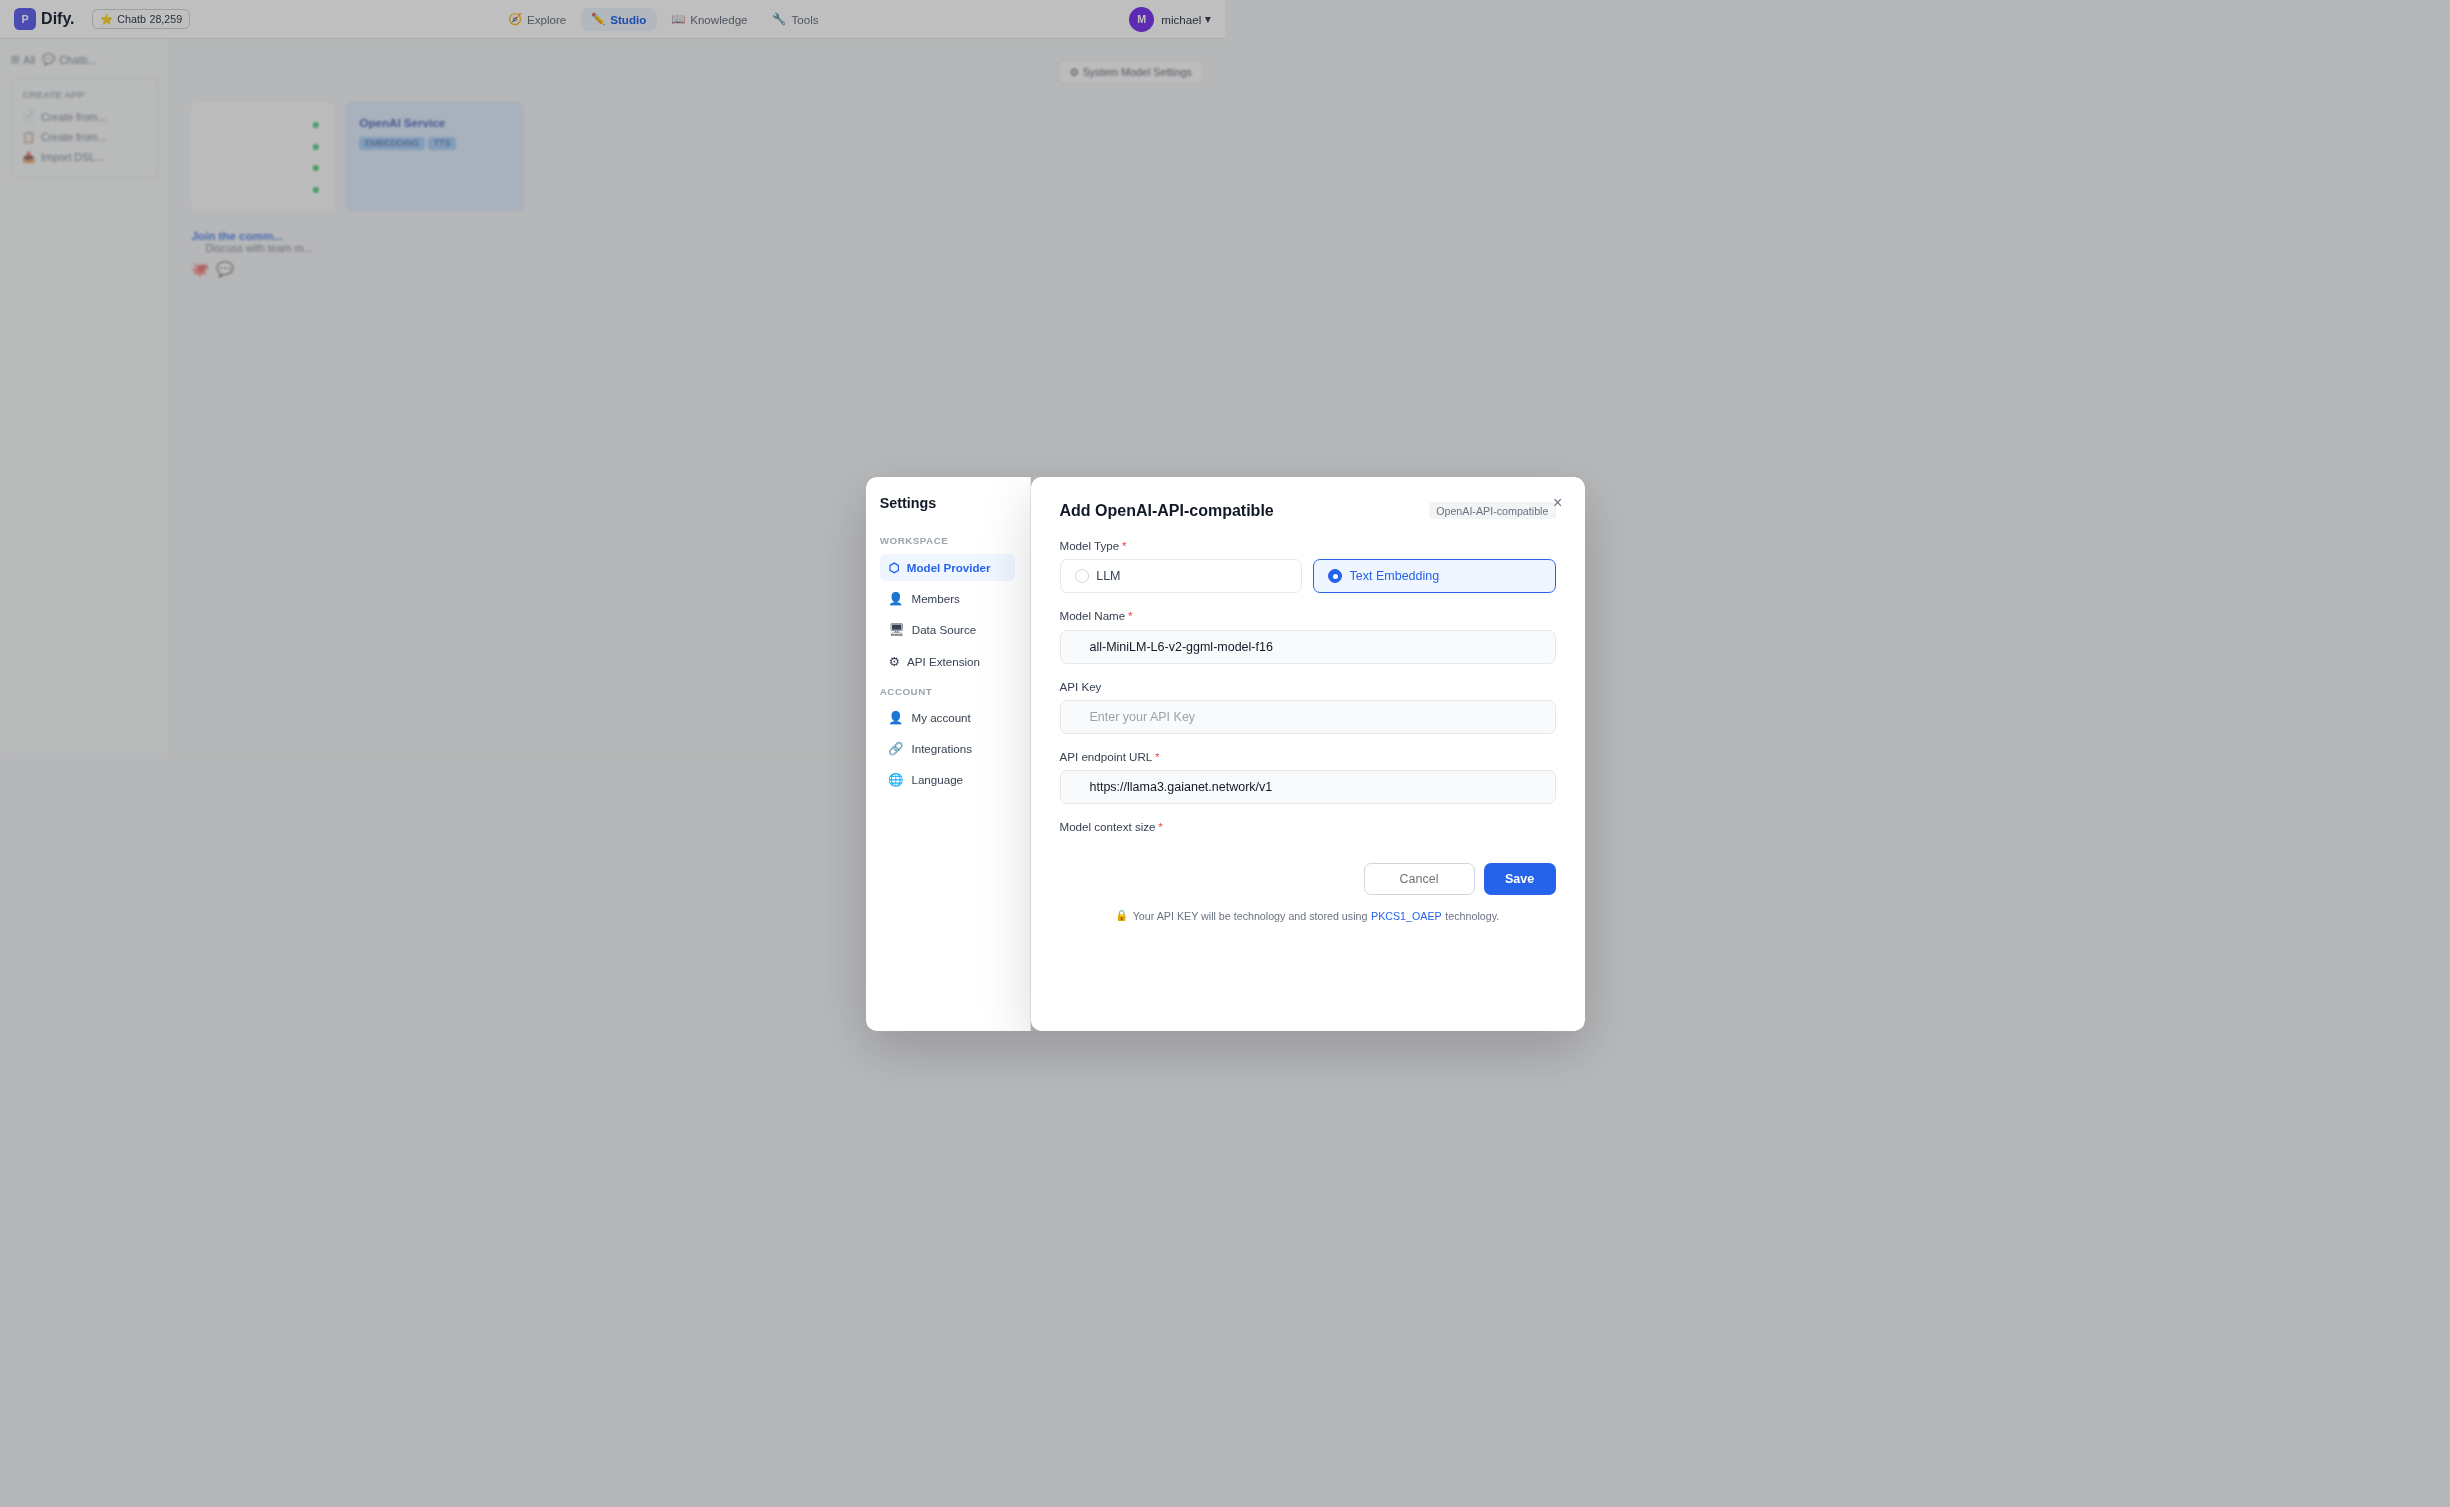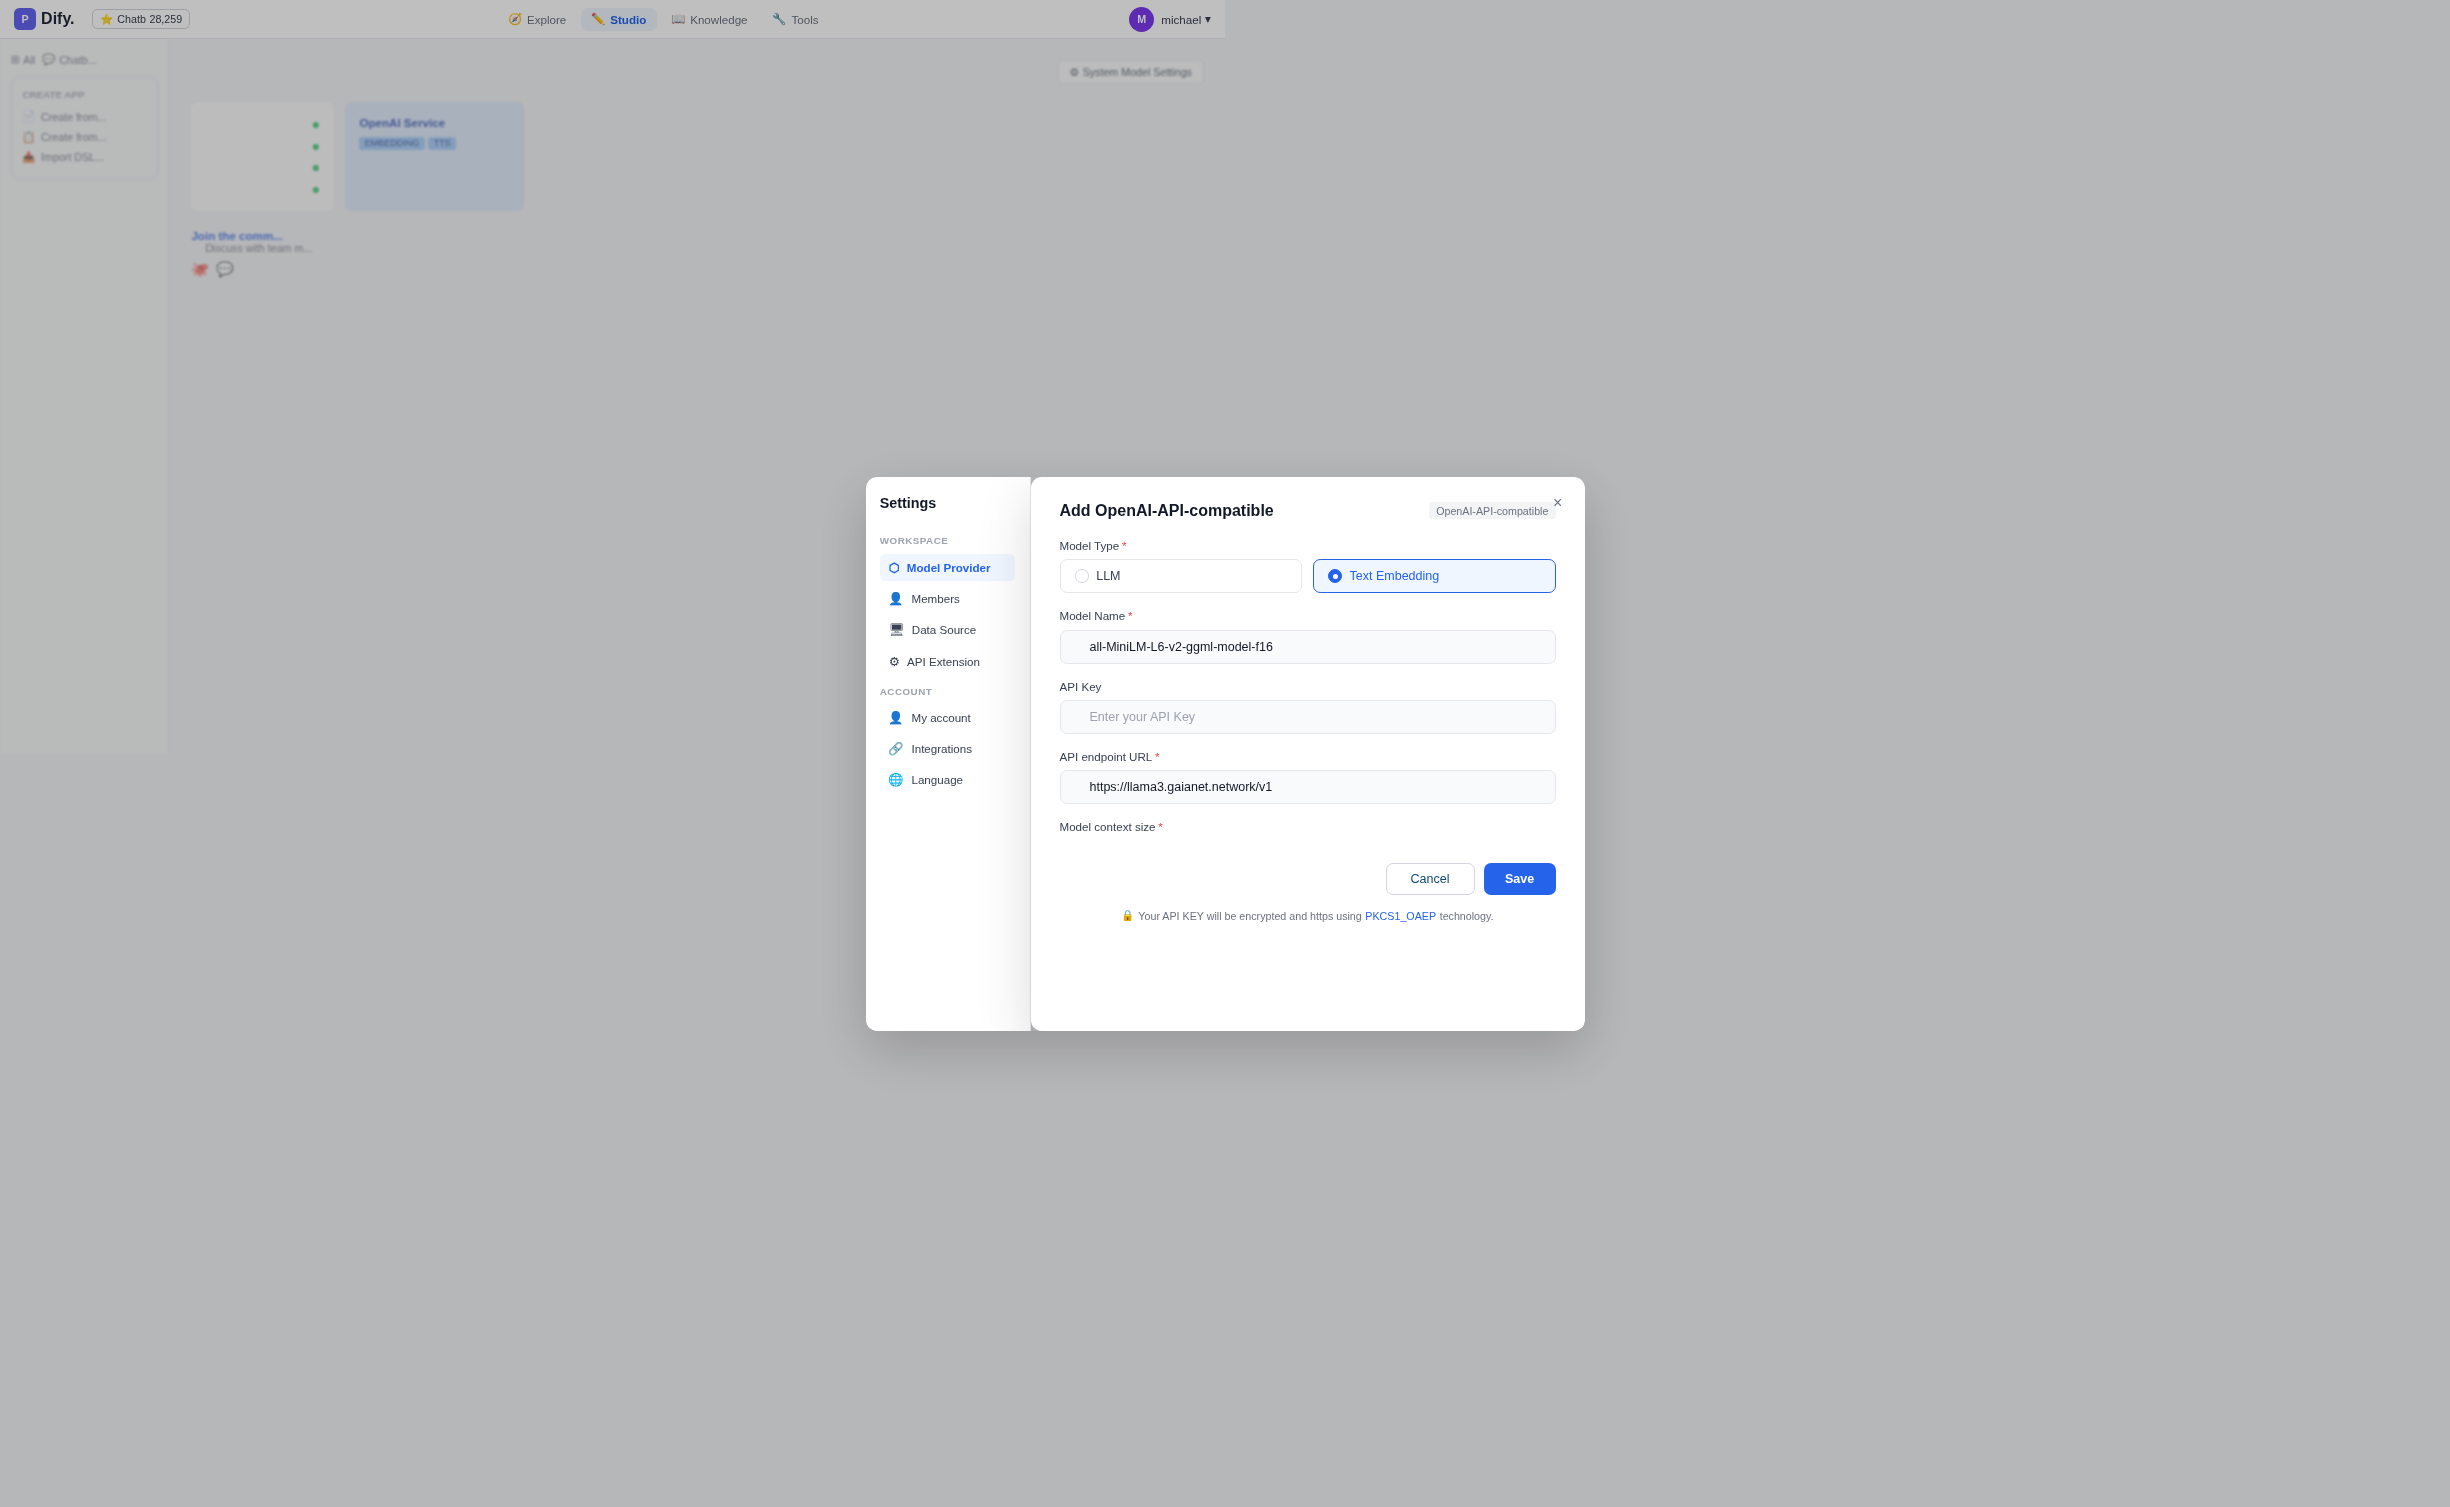--- a/index.html
+++ b/index.html
@@ -321,26 +321,26 @@
     .modal-footer {
       margin-top: 7.1px;
     }
     .btn-row {
       display: flex;
       justify-content: flex-end;
       gap: 9px;
       margin-bottom: 14.3px;
     }
     .btn-cancel {
-      padding: 8px 24px;
+      padding: 8px 35px;
       border: 1.3px solid #d1d5db;
       border-radius: 7.1px;
       background: #fff;
       font-size: 12.5px;
-      color: #0c4a6e;
+      color: #737373;
       cursor: pointer;
       font-weight: 500;
     }
     .btn-save {
       padding: 8px 21.4px;
       border: none;
       border-radius: 7.1px;
       background: #2563eb;
       font-size: 12.5px;
       color: #fff;
@@ -591,21 +591,21 @@
         </div>
       </div>
 
       <div class="modal-footer">
         <div class="btn-row">
           <button class="btn-cancel">Cancel</button>
           <button class="btn-save">Save</button>
         </div>
         <div class="security-note">
           <span>🔒</span>
-          <span>Your API KEY will be encrypted and https using</span>
+          <span>Your API KEY will be technology and stored using</span>
           <a href="#" class="security-link">PKCS1_OAEP</a>
           <span>technology.</span>
         </div>
       </div>
     </div>
   </div>
 </div>
 
 
 </body></html>

